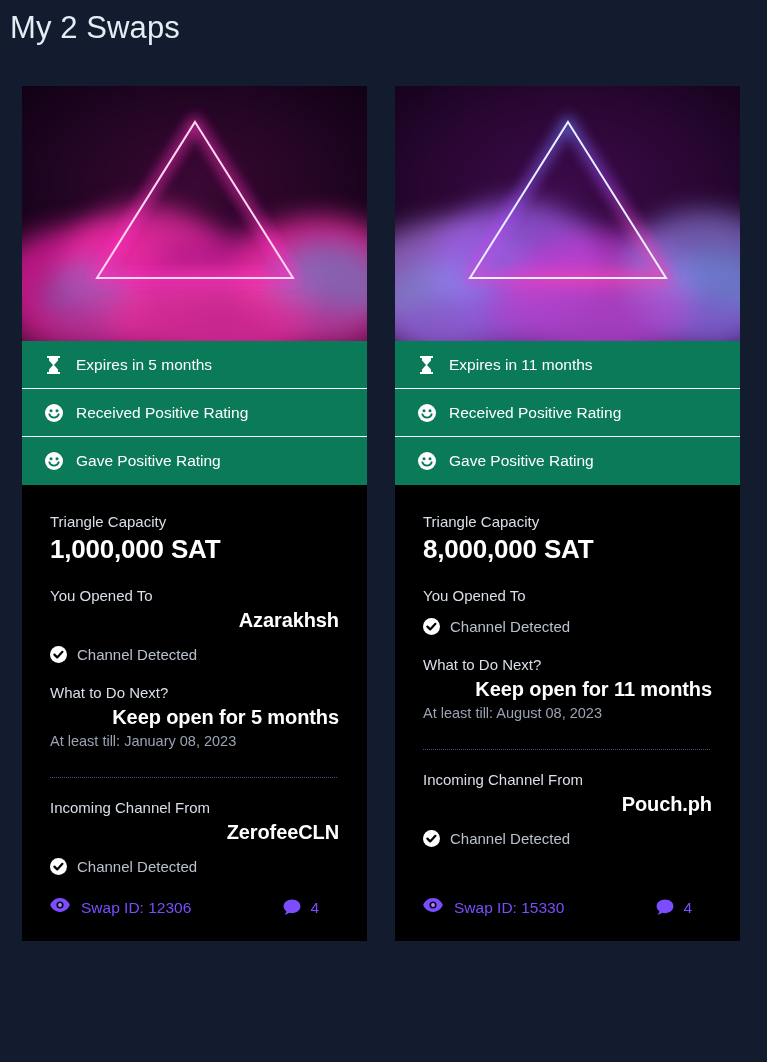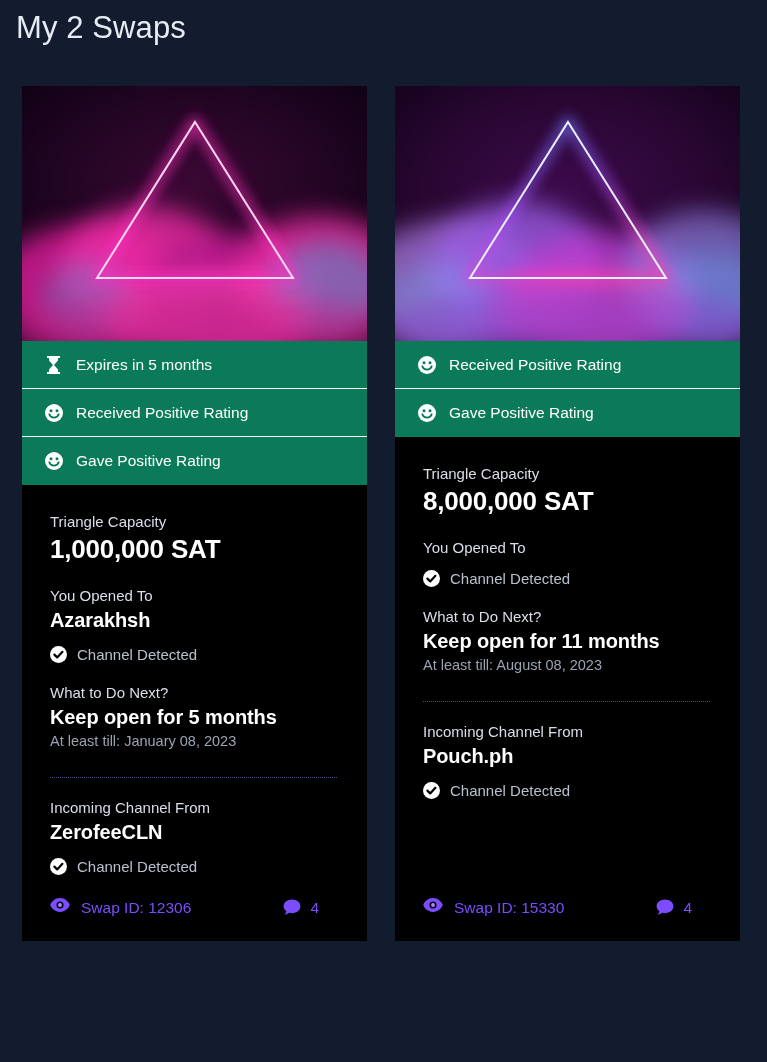--- a/index.html
+++ b/index.html
@@ -14,21 +14,21 @@
 
   .page {
     width: 767px;
     height: 1062px;
     background: #131c2e;
     position: relative;
   }
 
   .page-title {
     position: absolute;
-    left: 16px;
+    left: 10px;
     top: 9px;
     font-size: 31px;
     font-weight: 300;
     color: #e6ecf6;
     letter-spacing: 0.1px;
     line-height: 38px;
   }
 
   .cards {
     position: absolute;
@@ -115,20 +115,21 @@
     letter-spacing: -0.2px;
     margin-top: 1px;
   }
   .val-mid {
     font-size: 20px;
     font-weight: 700;
     color: #ffffff;
     line-height: 27px;
     letter-spacing: -0.1px;
     margin-top: 1px;
+    text-align: right;
   }
   .muted {
     font-size: 14.5px;
     font-weight: 400;
     color: #9aa3b2;
     line-height: 21px;
   }
 
   .detected {
     display: flex;
@@ -332,20 +333,28 @@
             </filter>
           </defs>
           <polygon points="130,12 228,168 32,168" fill="none" stroke="url(#tg2)" stroke-width="7" filter="url(#g2)" opacity=".95"></polygon>
           <polygon points="130,12 228,168 32,168" fill="none" stroke="#eaf0ff" stroke-width="2"></polygon>
         </svg>
       </div>
 
       <div class="status-strip">
         <div class="status-row">
           <span class="ic">
+            <svg width="15" height="18" viewBox="0 0 15 18">
+                <path d="M1 0h13v2H1zM1 16h13v2H1zM3 2h9v2.4L8 8.9v0.2l4 4.5V16H3v-2.4l4-4.5V8.9L3 4.4z" fill="#fff"></path>
+              </svg>
+          </span>
+          <span>Expires in 11 months</span>
+        </div>
+        <div class="status-row">
+          <span class="ic">
             <svg width="18" height="18" viewBox="0 0 18 18">
                 <circle cx="9" cy="9" r="9" fill="#fff"></circle>
                 <circle cx="6" cy="6.8" r="1.5" fill="#0a7a59"></circle>
                 <circle cx="12" cy="6.8" r="1.5" fill="#0a7a59"></circle>
                 <path d="M4.3 10.3a5 5 0 0 0 9.4 0" stroke="#0a7a59" stroke-width="1.9" fill="none" stroke-linecap="round"></path>
               </svg>
           </span>
           <span>Received Positive Rating</span>
         </div>
         <div class="status-row">

